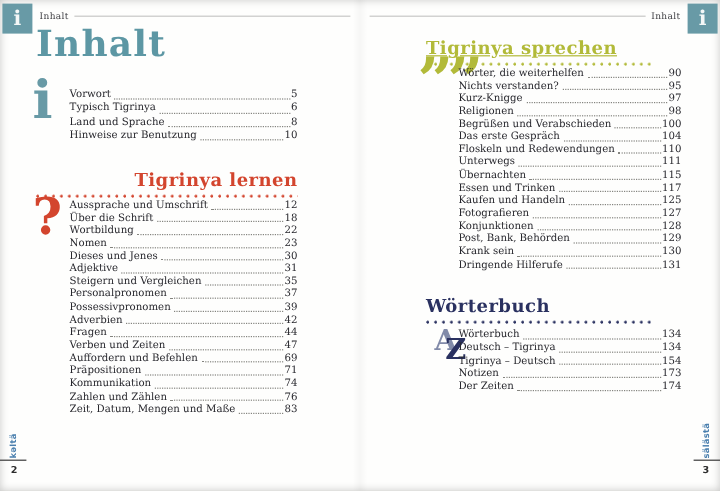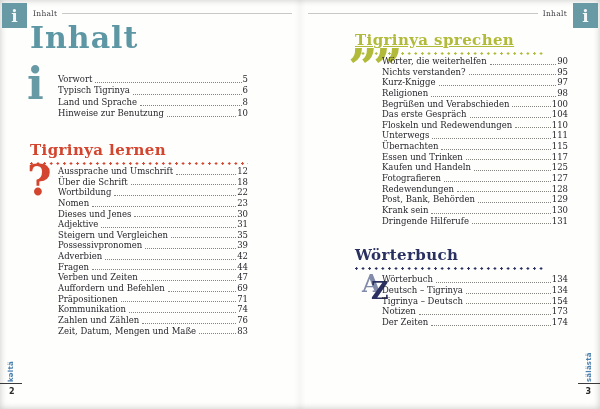--- a/index.html
+++ b/index.html
@@ -86,21 +86,21 @@
   .page.right .v-label { right:7px; }
   .folio-rule { position:absolute; top:383px; width:22px; border-top:1.5px solid #3a3a3a; }
   .page.left  .folio-rule { left:0; }
   .page.right .folio-rule { right:0; }
   .folio-num  { position:absolute; top:387px; font:bold 8px "DejaVu Sans", sans-serif; color:#2c2c2c; }
   .page.left  .folio-num { left:9px; }
   .page.right .folio-num { right:9px; }
 
   
   #intro-list { left:58px; top:74px;  width:190px; }
-  #learn-head { left:30px; top:141px; width:218px; }
+  #learn-head { left:30px; top:141px; width:218px;text-align:right; }
   #learn-list { left:58px; top:166px; width:190px; }
 
   #speak-head { left:55px; top:31px;  width:190px;text-decoration:underline; }
   #speak-list { left:82px; top:56px;  width:186px; }
   #dict-head  { left:55px; top:246px; width:190px; }
   #dict-list  { left:82px; top:274px; width:186px; }
 </style>
 </head>
 <body>
 
@@ -174,20 +174,25 @@
           <span class="toc-label">Adjektive</span>
           <span class="leader"></span>
           <span class="toc-page">31</span>
         </div>
         <div class="toc-row">
           <span class="toc-label">Steigern und Vergleichen</span>
           <span class="leader"></span>
           <span class="toc-page">35</span>
         </div>
         <div class="toc-row">
+          <span class="toc-label">Personalpronomen</span>
+          <span class="leader"></span>
+          <span class="toc-page">37</span>
+        </div>
+        <div class="toc-row">
           <span class="toc-label">Possessivpronomen</span>
           <span class="leader"></span>
           <span class="toc-page">39</span>
         </div>
         <div class="toc-row">
           <span class="toc-label">Adverbien</span>
           <span class="leader"></span>
           <span class="toc-page">42</span>
         </div>
         <div class="toc-row">
@@ -299,21 +304,21 @@
           <span class="toc-label">Kaufen und Handeln</span>
           <span class="leader"></span>
           <span class="toc-page">125</span>
         </div>
         <div class="toc-row">
           <span class="toc-label">Fotografieren</span>
           <span class="leader"></span>
           <span class="toc-page">127</span>
         </div>
         <div class="toc-row">
-          <span class="toc-label">Redewendungen</span>
+          <span class="toc-label">Konjunktionen</span>
           <span class="leader"></span>
           <span class="toc-page">128</span>
         </div>
         <div class="toc-row">
           <span class="toc-label">Post, Bank, Behörden</span>
           <span class="leader"></span>
           <span class="toc-page">129</span>
         </div>
         <div class="toc-row">
           <span class="toc-label">Krank sein</span>

